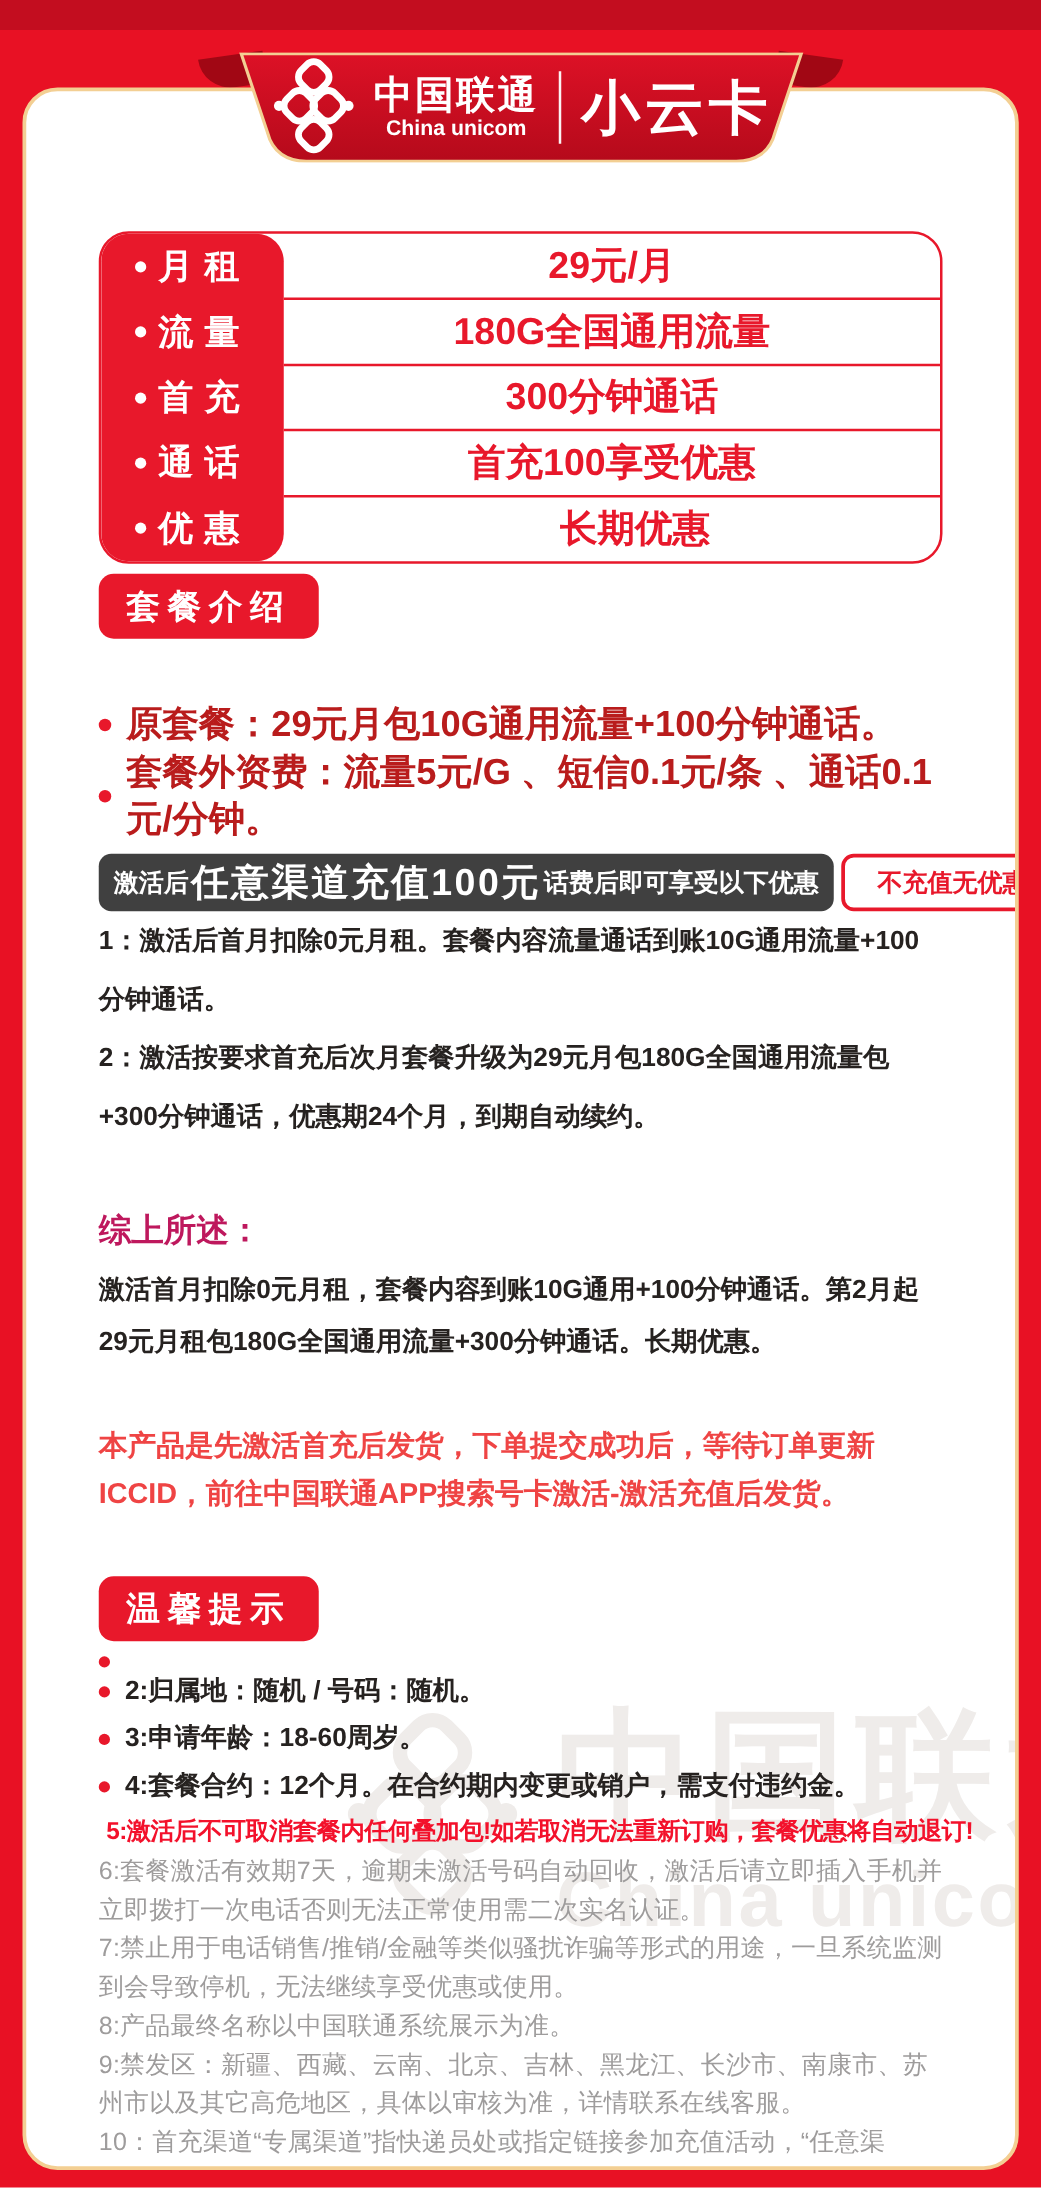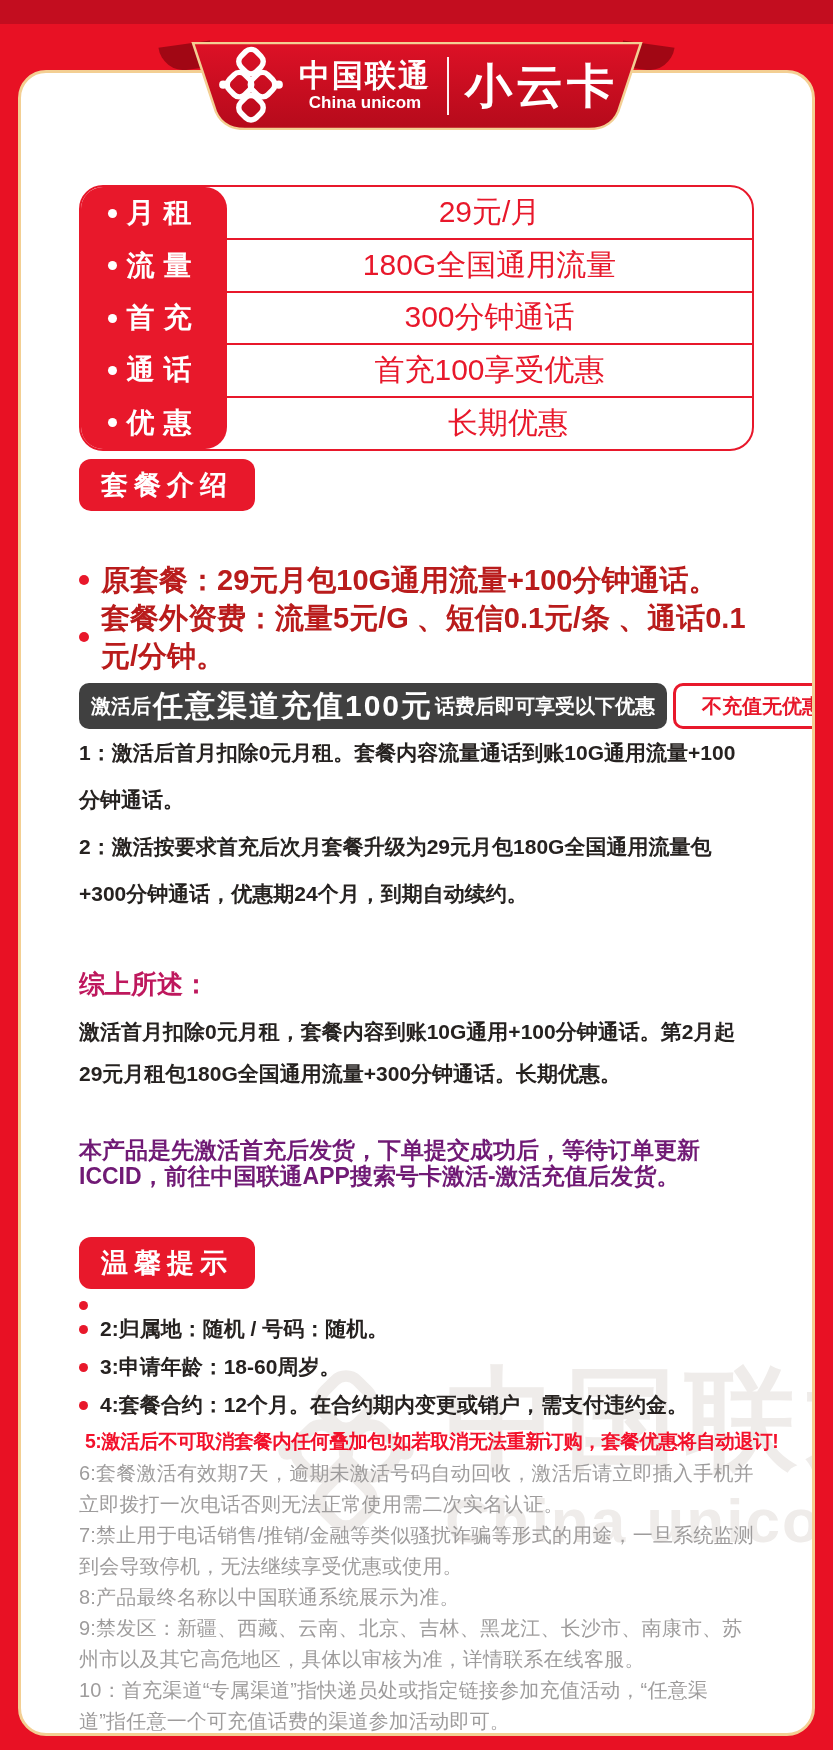--- a/index.html
+++ b/index.html
@@ -44,21 +44,21 @@
     display:flex;flex-direction:column;
   }
   .spec-label{
     flex:1;display:flex;align-items:center;justify-content:center;
     color:#fff;font-size:28px;font-weight:bold;letter-spacing:9px;
   }
   .spec-label .wdot{width:9px;height:9px;border-radius:50%;background:#fff;margin-right:10px;flex:0 0 auto;}
   .spec-right{flex:1;display:flex;flex-direction:column;}
   .spec-value{
     flex:1;display:flex;align-items:center;justify-content:center;
-    color:#e8182b;font-size:30px;font-weight:normal;border-bottom:2px solid #e8182b;
+    color:#e8182b;font-size:30px;font-weight:bold;border-bottom:2px solid #e8182b;
   }
   .spec-right .spec-value:last-child{border-bottom:none;margin-left:37px;}
 
   
   .badge{
     display:inline-block;background:#e8182b;color:#fff;border-radius:12px;
     font-size:27px;font-weight:bold;letter-spacing:6px;padding:8px 22px;
   }
   .badge1{margin-top:8px;}
   .badge2{margin-top:48px;}
@@ -82,21 +82,21 @@
     padding:0 26px;white-space:nowrap;box-sizing:border-box;
   }
 
   
   .paras{margin-top:0;}
   .para{font-size:21px;line-height:47px;color:#262220;font-weight:600;}
 
   .summary-title{margin-top:50px;color:#be185d;font-size:26px;font-weight:bold;line-height:34px;}
   .summary-text{margin-top:10px;font-size:21px;line-height:42px;color:#262220;font-weight:600;}
 
-  .shipping{margin-top:42px;color:#701a75;font-size:23px;line-height:26px;font-weight:600;}
+  .shipping{margin-top:42px;color:#ef4444;font-size:23px;line-height:38px;font-weight:600;}
 
   
   .tips-list{margin-top:12px;}
   .tip-bullet{display:flex;align-items:center;line-height:38px;font-size:21px;color:#262220;font-weight:600;}
   .tip-bullet .rdot{width:9px;height:9px;}
   .tip-important{
     line-height:34px;font-size:19.5px;color:#f3112b;font-weight:bold;
     white-space:nowrap;letter-spacing:-0.5px;padding-left:6px;
   }
   .tip-fine{font-size:20px;line-height:31px;color:#9e9c9c;font-weight:500;letter-spacing:0.2px;}

